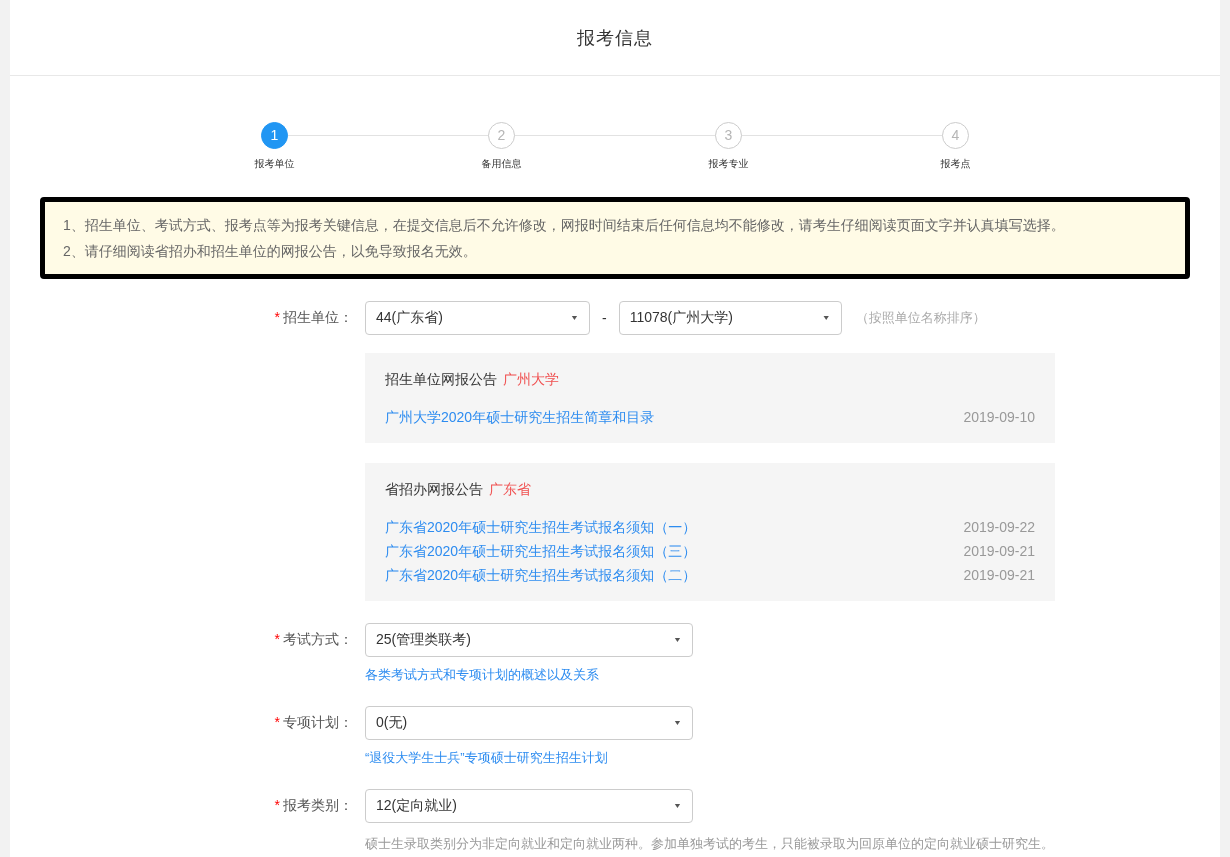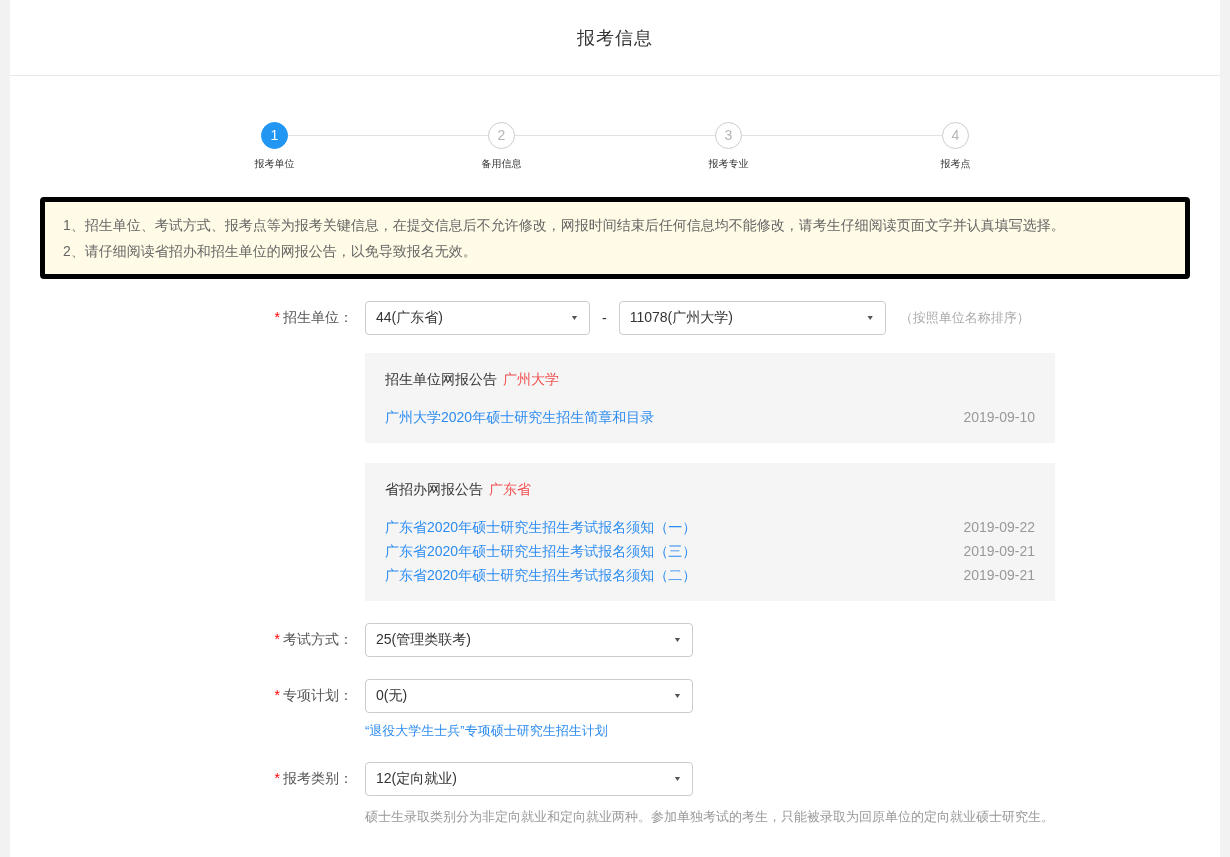--- a/index.html
+++ b/index.html
@@ -89,21 +89,21 @@
     align-items: center;
     justify-content: space-between;
     padding: 0 10px;
     font-size: 14px;
     color: #333;
     cursor: pointer;
     flex: none;
   }
   .select .arrow { color: #555; font-size: 9px; margin-left: 10px; transform: scaleY(0.8); }
   .w1 { width: 225px; }
-  .w2 { width: 267px; gap: 39px; }
+  .w2 { width: 223px; gap: 39px; }
   .w3 { width: 328px; }
   .dash { margin: 0 12px; color: #333; font-size: 14px; }
   .hint { margin-left: 14px; color: #aaa; font-size: 13px; }
 
   
   .panel {
     margin: 18px 0 0 355px;
     width: 690px;
     background: #f5f5f5;
     padding: 16px 20px;
@@ -209,20 +209,23 @@
 
     <div class="form-row mt22">
       <div class="form-label">
         <span class="req">*</span><span>考试方式：</span>
       </div>
       <div class="select w3">
         <span>25(管理类联考)</span>
         <span class="arrow">▼</span>
       </div>
     </div>
+    <div class="sub-link">
+      <a>各类考试方式和专项计划的概述以及关系</a>
+    </div>
 
     <div class="form-row mt22">
       <div class="form-label">
         <span class="req">*</span><span>专项计划：</span>
       </div>
       <div class="select w3">
         <span>0(无)</span>
         <span class="arrow">▼</span>
       </div>
     </div>

